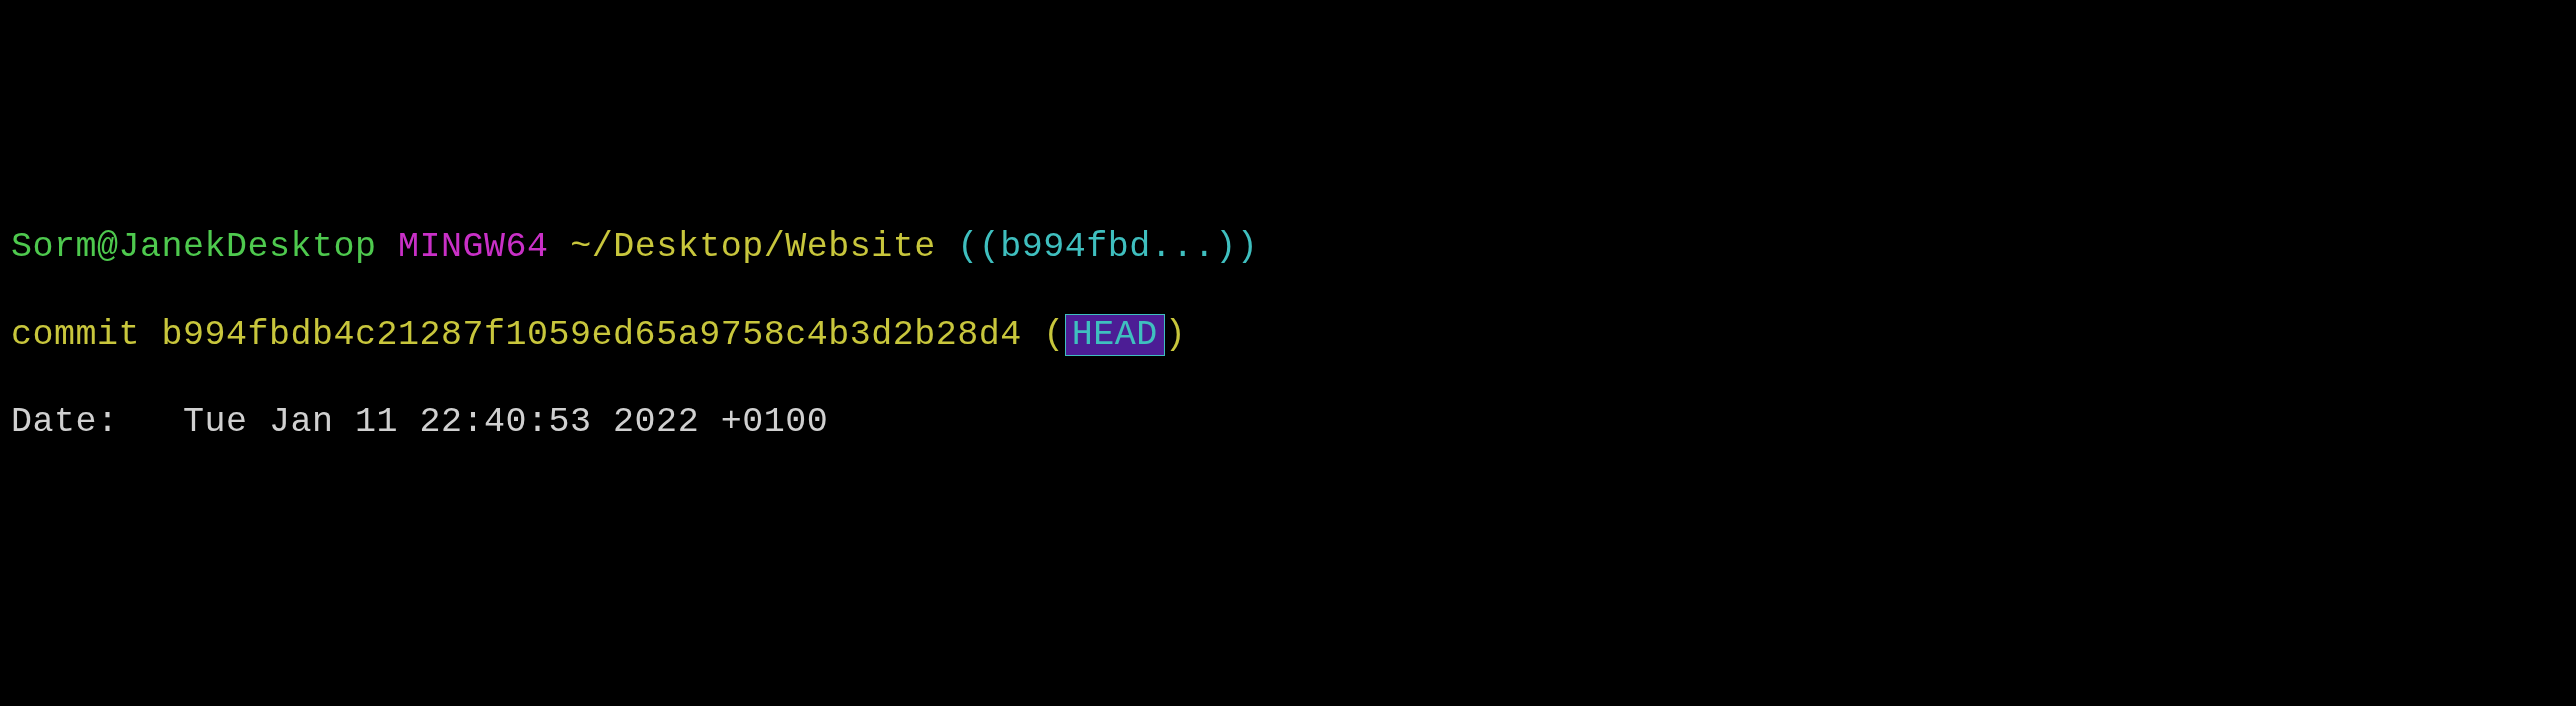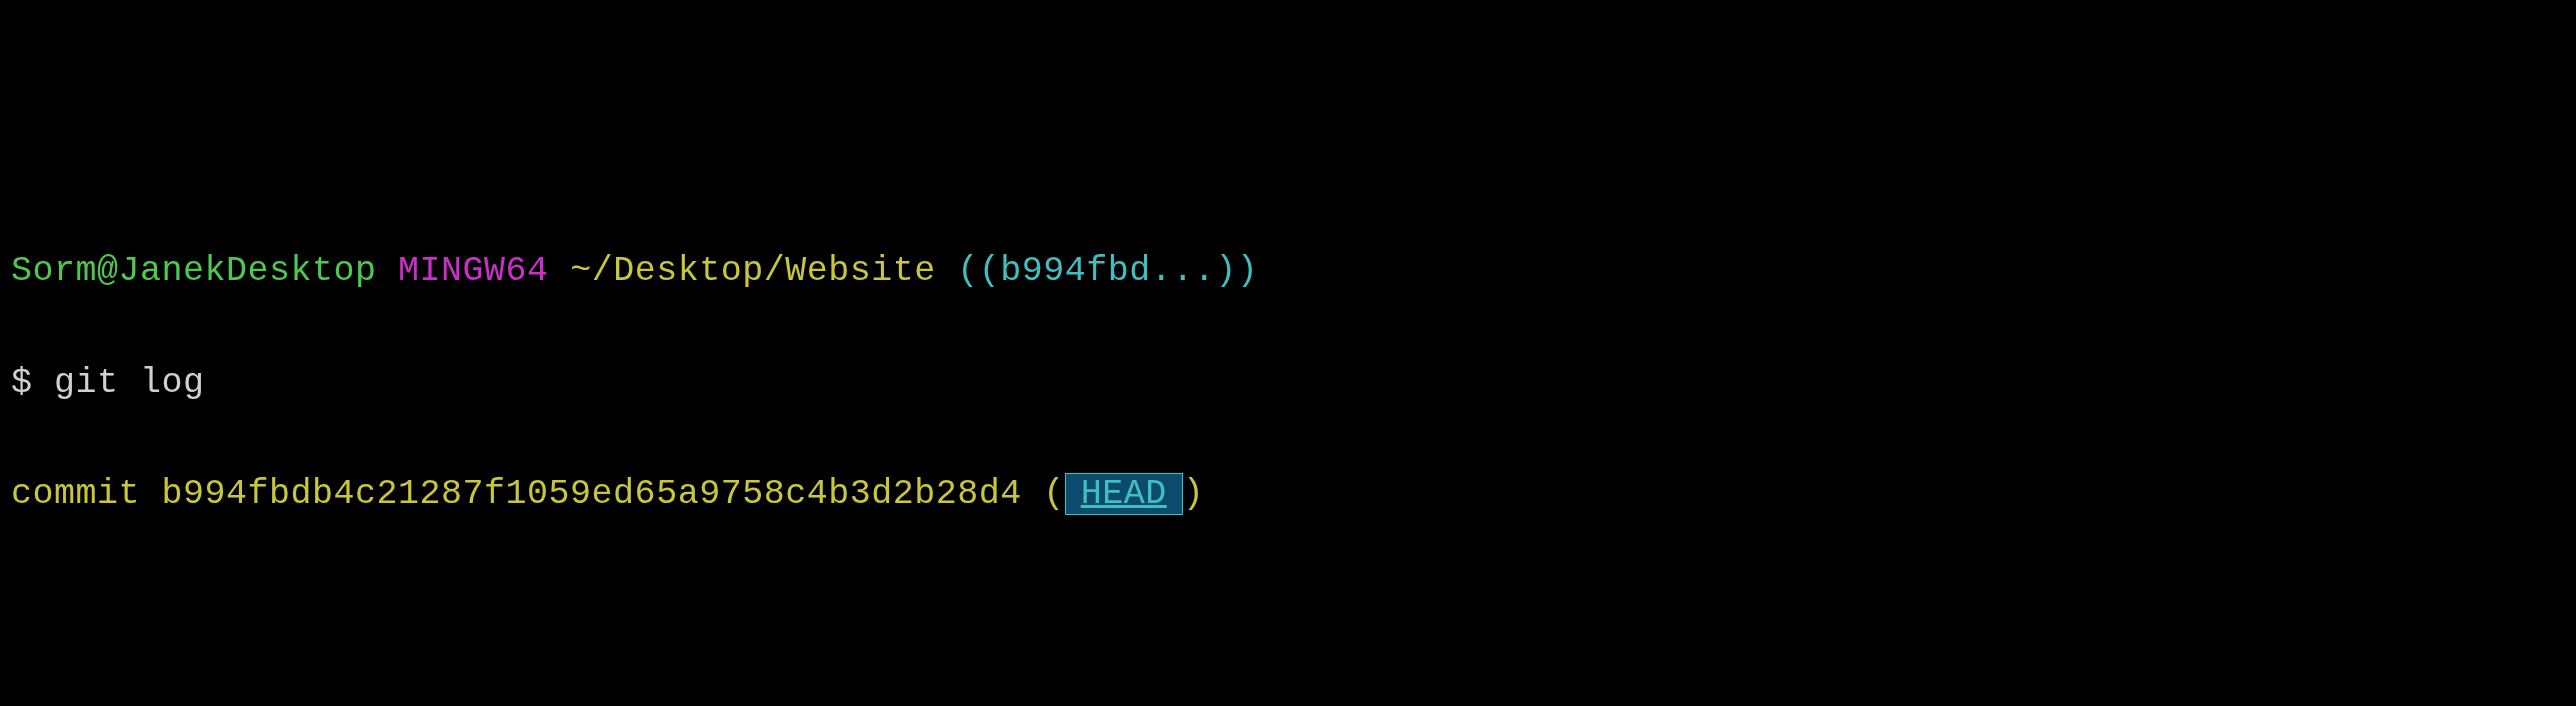--- a/index.html
+++ b/index.html
@@ -17,36 +17,35 @@
       white-space: pre;
       letter-spacing: 0.5px;
     }
     .green { color: #4ec94e; }
     .magenta { color: #c930c7; }
     .yellow { color: #c8c63c; }
     .cyan { color: #3fbfbf; }
     .white { color: #d0d0d0; }
     .head-ref {
       color: #3fbfbf;
-      background-color: #0c4a6e;
+      background-color: #4c1d95;
       border: 0.9px solid #3fbfbf;
-      padding: 0 15px;
-      text-decoration: underline;
+      padding: 0 6px;
     }
-    .line { display: block; margin-top: 24px; }
+    .line { display: block; }
   </style>
 </head>
 <body>
 
 
 
 <div class="terminal">
 <span class="line"><span class="green">Sorm@JanekDesktop</span> <span class="magenta">MINGW64</span> <span class="yellow">~/Desktop/Website</span> <span class="cyan"><span>((</span><span>b994fbd...</span><span>))</span></span></span>
-<span class="line"><span class="white">$</span> <span class="white">git log</span></span>
 <span class="line"><span class="yellow">commit</span> <span class="yellow">b994fbdb4c21287f1059ed65a9758c4b3d2b28d4</span> <span class="yellow">(</span><span class="head-ref">HEAD</span><span class="yellow">)</span></span>
+<span class="line white"><span>Date:</span>   <span>Tue Jan 11 22:40:53 2022 +0100</span></span>
 <span class="line"> </span>
 
 
 
 
 </div>
 
 
 
 

